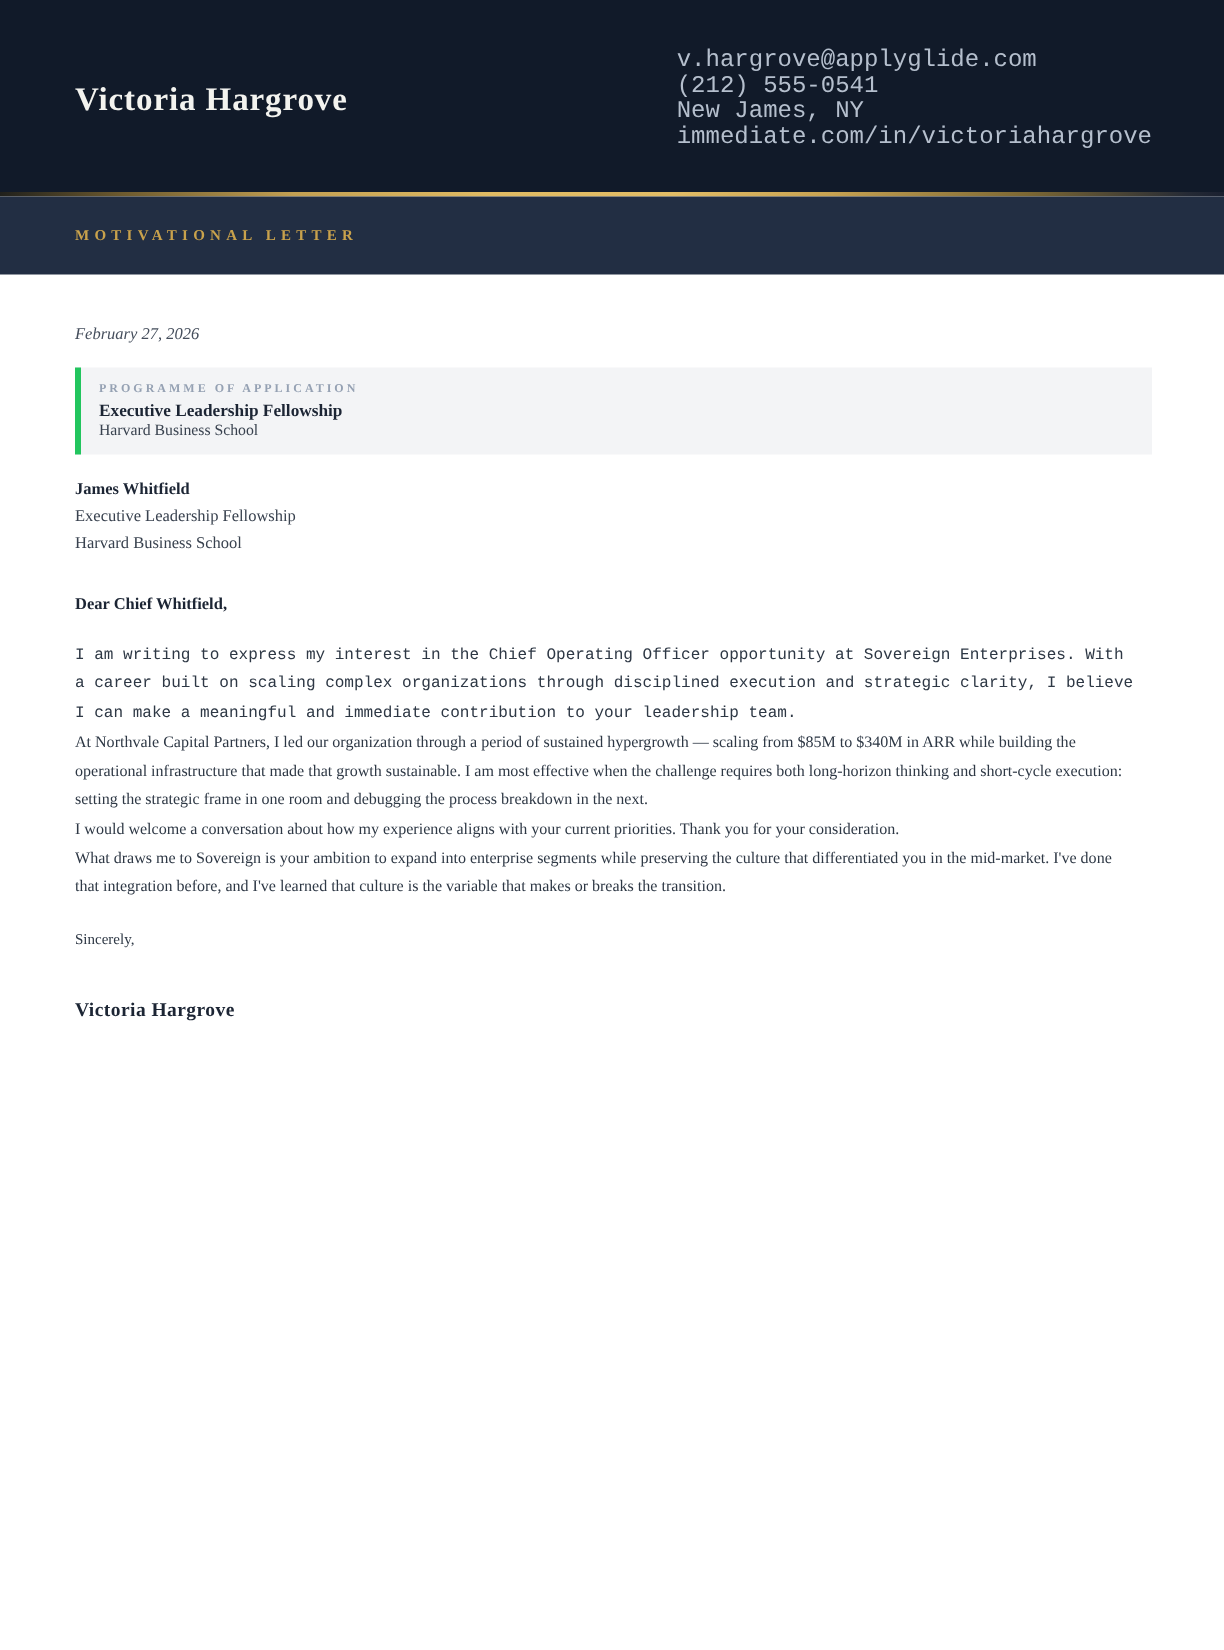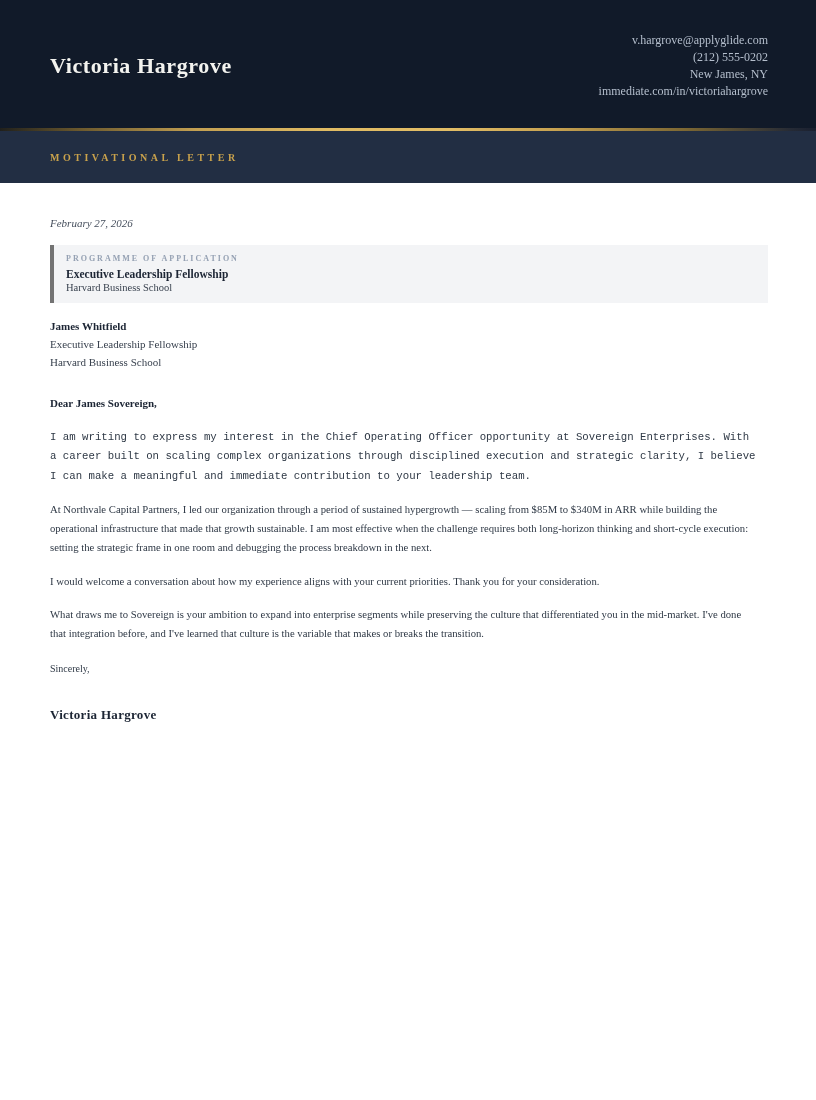--- a/index.html
+++ b/index.html
@@ -19,24 +19,25 @@
     align-items: center;
     padding: 4px 48px 0 50px;
   }
   .applicant-name {
     color: #f3f3ef;
     font-size: 22px;
     font-weight: bold;
     letter-spacing: 0.6px;
   }
   .contact-info {
-    text-align: right;
+    text-align: left;
     color: #b5bfcd;
-    font-size: 12px;
+    font-size: 16px;
     line-height: 17px;
+    font-family: Liberation Mono, monospace;
   }
 
   
   .gold-divider {
     height: 3px;
     background: linear-gradient(to right,
       #20201c 0%, #6d5a2e 10%, #c3a052 24%, #e0bb63 40%,
       #e2bd66 55%, #c7a251 68%, #7c6733 84%, #252a35 97%, #1a2030 100%);
   }
 
@@ -62,21 +63,21 @@
   }
   .letter-date {
     font-style: italic;
     font-size: 11px;
     color: #454e5c;
   }
 
   .programme-box {
     margin-top: 16px;
     background: #f3f4f6;
-    border-left: 4px solid #737373;
+    border-left: 4px solid #22c55e;
     padding: 9px 14px 10px 12px;
   }
   .programme-eyebrow {
     color: #95a1b3;
     font-size: 8px;
     font-weight: bold;
     letter-spacing: 2px;
     margin-bottom: 5px;
   }
   .programme-title {
@@ -95,21 +96,20 @@
   .recipient-line { color: #39424f; }
 
   .salutation {
     margin-top: 26px;
     font-size: 11px;
     font-weight: bold;
     color: #1c2534;
   }
 
   .body-paragraph {
-    margin-top: 14px;
     font-size: 10.7px;
     line-height: 19.3px;
     color: #2e3845;
     max-width: 706px;
   }
   .body-paragraph.first { margin-top: 19px; font-family: Liberation Mono, monospace; }
 
   .closing { margin-top: 19px; font-size: 10px; color: #2e3845; }
 
   .signature-name {
@@ -122,21 +122,21 @@
 </style>
 </head>
 <body>
 
 <div class="page">
 
   <div class="header">
     <div class="applicant-name">Victoria Hargrove</div>
     <div class="contact-info">
       <div>v.hargrove@applyglide.com</div>
-      <div>(212) 555-0202</div>
+      <div>(212) 555-0541</div>
       <div>New James, NY</div>
       <div>immediate.com/in/victoriahargrove</div>
     </div>
   </div>
 
   <div class="gold-divider"></div>
 
   <div class="section-banner">
     <span class="section-title">MOTIVATIONAL LETTER</span>
   </div>
@@ -150,21 +150,21 @@
       <div class="programme-title">Executive Leadership Fellowship</div>
       <div class="programme-institution">Harvard Business School</div>
     </div>
 
     <div class="recipient-block">
       <div class="recipient-name">James Whitfield</div>
       <div class="recipient-line">Executive Leadership Fellowship</div>
       <div class="recipient-line">Harvard Business School</div>
     </div>
 
-    <div class="salutation">Dear James Sovereign,</div>
+    <div class="salutation">Dear Chief Whitfield,</div>
 
     <p class="body-paragraph first">I am writing to express my interest in the Chief Operating Officer opportunity at Sovereign Enterprises. With a career built on scaling complex organizations through disciplined execution and strategic clarity, I believe I can make a meaningful and immediate contribution to your leadership team.</p>
     <p class="body-paragraph">At Northvale Capital Partners, I led our organization through a period of sustained hypergrowth — scaling from $85M to $340M in ARR while building the operational infrastructure that made that growth sustainable. I am most effective when the challenge requires both long-horizon thinking and short-cycle execution: setting the strategic frame in one room and debugging the process breakdown in the next.</p>
     <p class="body-paragraph">I would welcome a conversation about how my experience aligns with your current priorities. Thank you for your consideration.</p>
     <p class="body-paragraph">What draws me to Sovereign is your ambition to expand into enterprise segments while preserving the culture that differentiated you in the mid-market. I've done that integration before, and I've learned that culture is the variable that makes or breaks the transition.</p>
 
     <div class="closing">Sincerely,</div>
 
     <div class="signature-name">Victoria Hargrove</div>
 

